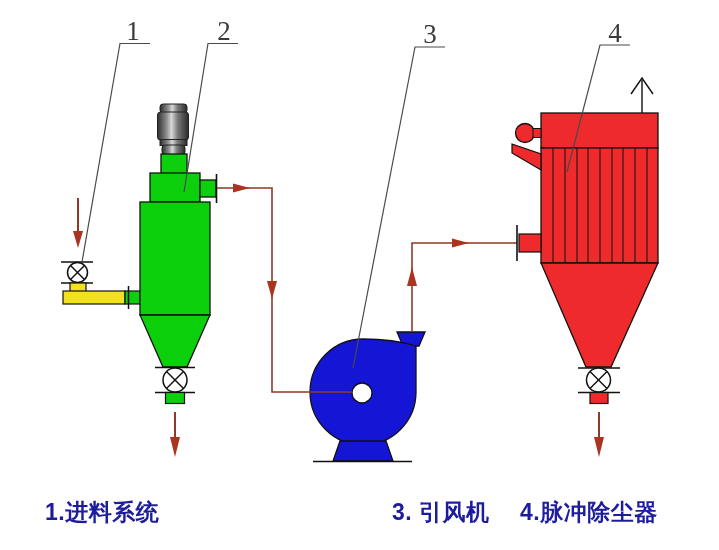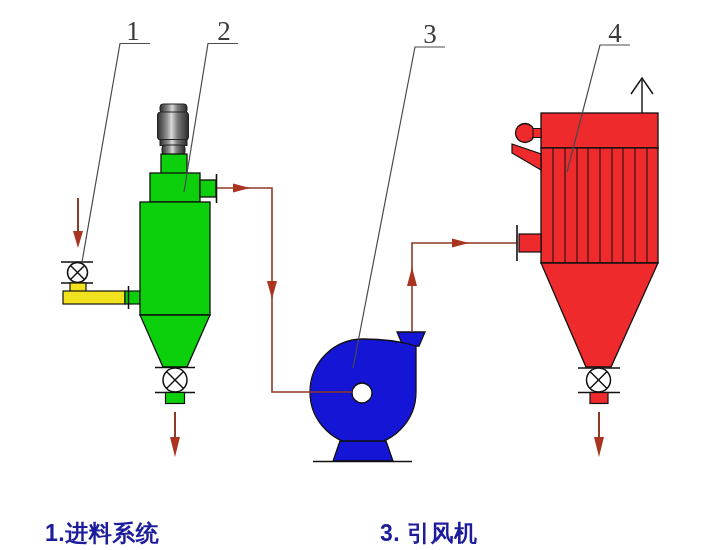--- a/index.html
+++ b/index.html
@@ -2,21 +2,21 @@
 <html><head>
 <meta charset="utf-8">
 <style>
   html,body{margin:0;padding:0;background:#888;}
   #stage{
     position:relative;width:719px;height:550px;background:#ffffff;
     overflow:hidden;font-family:"Liberation Sans",sans-serif;
   }
   svg{position:absolute;left:0;top:0;}
   .legend{
-    position:absolute;top:497px;left:0;width:685px;height:32px;margin-top:21px;
+    position:absolute;top:497px;left:0;width:685px;height:32px;
   }
   .legend-item{
     position:absolute;top:0;white-space:pre;
     font:bold 23px "Liberation Sans",sans-serif;
     color:#1c1c9c;letter-spacing:0.5px;
   }
   .callout-num{
     font-family:"Liberation Serif",serif;font-size:27px;fill:#3a3a3a;
   }
 </style>
@@ -128,16 +128,17 @@
   </g>
 
   <text class="callout-num" x="133" y="40" text-anchor="middle">1</text>
   <text class="callout-num" x="224" y="40" text-anchor="middle">2</text>
   <text class="callout-num" x="430" y="43" text-anchor="middle">3</text>
   <text class="callout-num" x="615" y="42" text-anchor="middle">4</text>
 </svg>
 
 <div class="legend">
   <div class="legend-item" style="left:45px"><span>1.</span><span>进料系统</span></div>
-  <div class="legend-item" style="left:380px"><span>3.</span><span> 引风机</span></div>
+  <div class="legend-item" style="left:392px"><span>3.</span><span> 引风机</span></div>
+  <div class="legend-item" style="left:520px"><span>4.</span><span>脉冲除尘器</span></div>
 </div>
 
 </div>
 
 </body></html>

